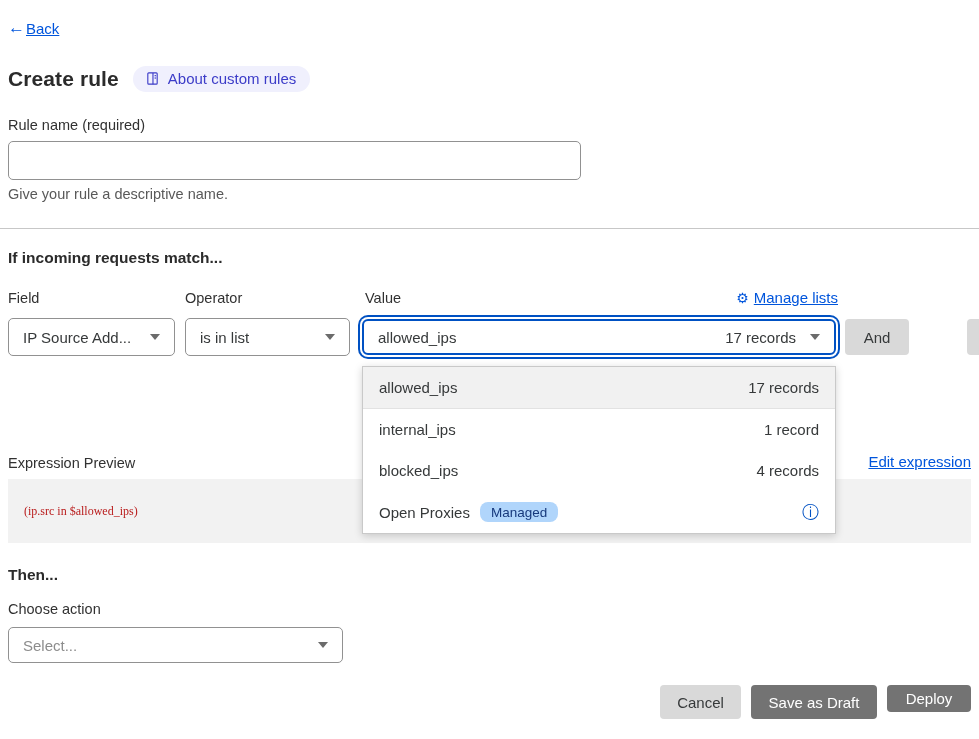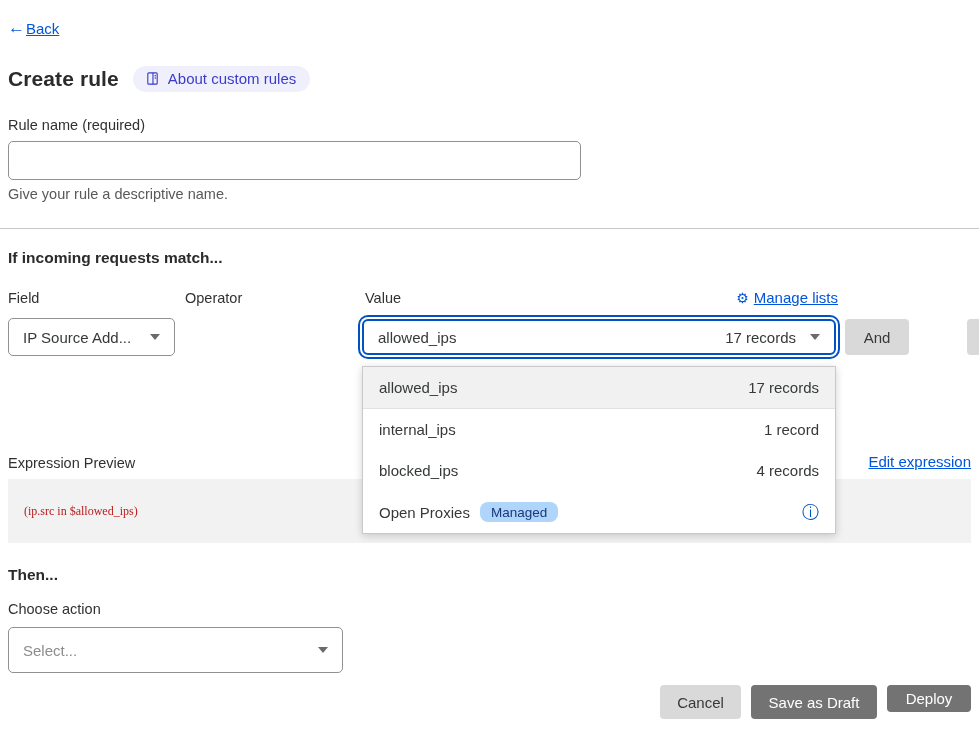--- a/index.html
+++ b/index.html
@@ -181,21 +181,21 @@
   .then-heading {
     position: absolute; left: 8px; top: 566px;
     font-size: 15.5px; font-weight: 700; color: #2b2b2b;
   }
   .action-label {
     position: absolute; left: 8px; top: 601px;
     font-size: 14.5px; color: #313131;
   }
   .select-action {
     position: absolute; left: 8px; top: 627px;
-    width: 335px; height: 46px;
+    width: 335px; height: 36px;
     border: 1px solid #919191; border-radius: 5px;
     background: #fff; cursor: pointer;
     display: flex; align-items: center;
     padding: 11px 14px; font-size: 15px;
   }
   .select-action .placeholder { color: #8c8c8c; }
 
   
   .btn-cancel { position: absolute; left: 660px; top: 685px; width: 81px; height: 34px; }
   .btn-save   { position: absolute; left: 751px; top: 685px; width: 126px; height: 34px; }
@@ -236,20 +236,24 @@
 
   <div class="col-label label-field">Field</div>
   <div class="col-label label-operator">Operator</div>
   <div class="col-label label-value">Value</div>
 
   <div class="select-box select-field">
     <span>IP Source Add...</span>
     <span class="chevron"></span>
   </div>
 
+  <div class="select-box select-operator">
+    <span>is in list</span>
+    <span class="chevron"></span>
+  </div>
 
   <div class="select-value">
     <span>allowed_ips</span>
     <span class="meta">17 records</span>
     <span class="chevron" style="margin-left:0;"></span>
   </div>
 
   <div class="manage-lists">
     <span class="gear">⚙</span>
     <span class="txt">Manage lists</span>

